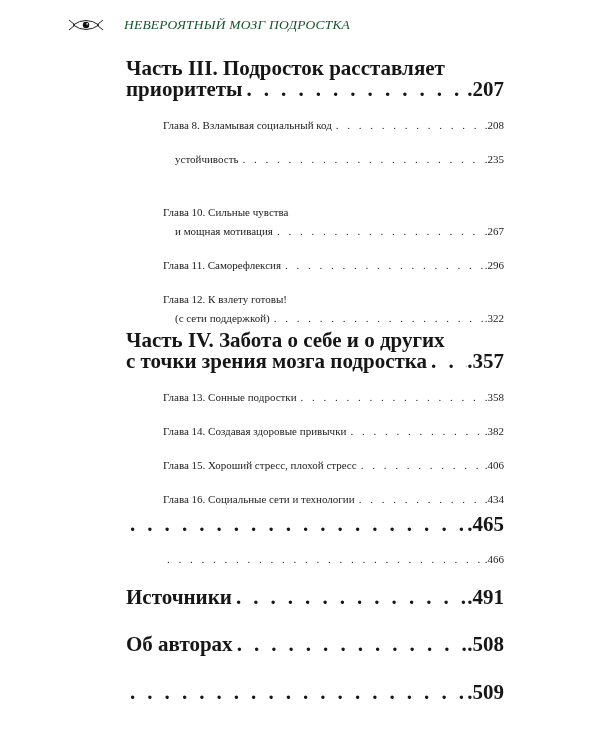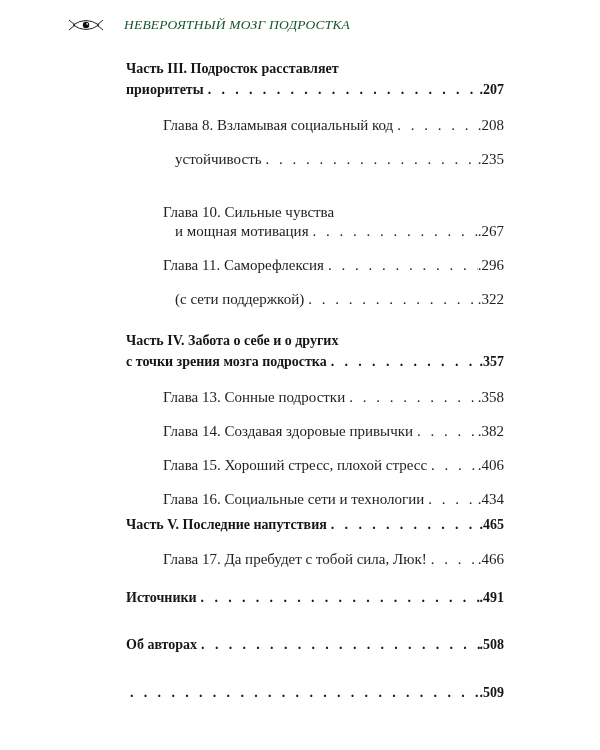--- a/index.html
+++ b/index.html
@@ -3,22 +3,22 @@
 <meta charset="utf-8">
 <style>
   html, body { margin: 0; padding: 0; background: #ffffff; }
   body { width: 600px; height: 750px; position: relative; overflow: hidden;
          font-family: "DejaVu Serif", "Liberation Serif", serif; color: #1c1c1c; }
   .running-head { position: absolute; top: 14px; left: 67px; height: 22px; display: flex; align-items: center; }
   .eye-icon { width: 38px; height: 14px; display: block; }
   .running-title { position: absolute; left: 57px; top: 3px; white-space: nowrap;
         font-family: "Liberation Serif", serif; font-style: italic; font-size: 13.5px; letter-spacing: 0.2px; color: #14532d; }
   .toc { position: absolute; left: 126px; top: 58px; width: 378px; }
-  .part { font-family: "Liberation Serif", serif; font-weight: bold; font-size: 14px; line-height: 21px; color: #161616; }
-  .chapter { font-family: "Liberation Serif", serif; font-size: 15px; line-height: 19px; color: #222; padding-left: 37px; }
+  .part { font-family: "Liberation Serif", serif; font-weight: bold; font-size: 21px; line-height: 21px; color: #161616; }
+  .chapter { font-family: "Liberation Serif", serif; font-size: 11px; line-height: 19px; color: #222; padding-left: 37px; }
   .line { display: flex; align-items: baseline; white-space: nowrap; }
   .line .txt { flex: 0 0 auto; }
   .line .dots { flex: 1 1 auto; overflow: hidden; white-space: nowrap; letter-spacing: 3.4px; padding-left: 4px; }
   .chapter .line .dots { letter-spacing: 3px; }
   .line .page { flex: 0 0 auto; text-align: right; }
   .indent2 { padding-left: 12px; }
   .first-line { white-space: nowrap; }
 </style>
 </head>
 <body>
@@ -72,20 +72,21 @@
 
   <div class="chapter" style="position:absolute; top:198px; left:0; width:341px;">
     <div class="line">
       <span class="txt">Глава 11. Саморефлексия</span>
       <span class="dots">. . . . . . . . . . . . . . . . . . . . . . . . . . . . . . . . . . . . . . . . . . . . . . .</span>
       <span class="page">.296</span>
     </div>
   </div>
 
   <div class="chapter" style="position:absolute; top:232px; left:0; width:341px;">
+    <div class="first-line">Глава 12. К взлету готовы!</div>
     <div class="line indent2">
       <span class="txt">(с сети поддержкой)</span>
       <span class="dots">. . . . . . . . . . . . . . . . . . . . . . . . . . . . . . . . . . . . . . . . . . . . . . .</span>
       <span class="page">.322</span>
     </div>
   </div>
 
   <div class="part" style="position:absolute; top:272px; left:0; width:378px;">
     <div class="first-line">Часть IV. Забота о себе и о других</div>
     <div class="line">
@@ -122,29 +123,27 @@
   <div class="chapter" style="position:absolute; top:432px; left:0; width:341px;">
     <div class="line">
       <span class="txt">Глава 16. Социальные сети и технологии</span>
       <span class="dots">. . . . . . . . . . . . . . . . . . . . . . . . . . . . . . . . . . . . . . . . . . . . . . .</span>
       <span class="page">.434</span>
     </div>
   </div>
 
   <div class="part" style="position:absolute; top:456px; left:0; width:378px;">
     <div class="line">
-      <span class="txt">Часть V. Последние напутствия</span>
       <span class="dots">. . . . . . . . . . . . . . . . . . . . . . . . . . . . . . . . . . . . . . . . . . . . . . .</span>
       <span class="page">.465</span>
     </div>
   </div>
 
   <div class="chapter" style="position:absolute; top:492px; left:0; width:341px;">
     <div class="line">
-      <span class="txt">Глава 17. Да пребудет с тобой сила, Люк!</span>
       <span class="dots">. . . . . . . . . . . . . . . . . . . . . . . . . . . . . . . . . . . . . . . . . . . . . . .</span>
       <span class="page">.466</span>
     </div>
   </div>
 
   <div class="part" style="position:absolute; top:529px; left:0; width:378px;">
     <div class="line">
       <span class="txt">Источники</span>
       <span class="dots">. . . . . . . . . . . . . . . . . . . . . . . . . . . . . . . . . . . . . . . . . . . . . . .</span>
       <span class="page">.491</span>

